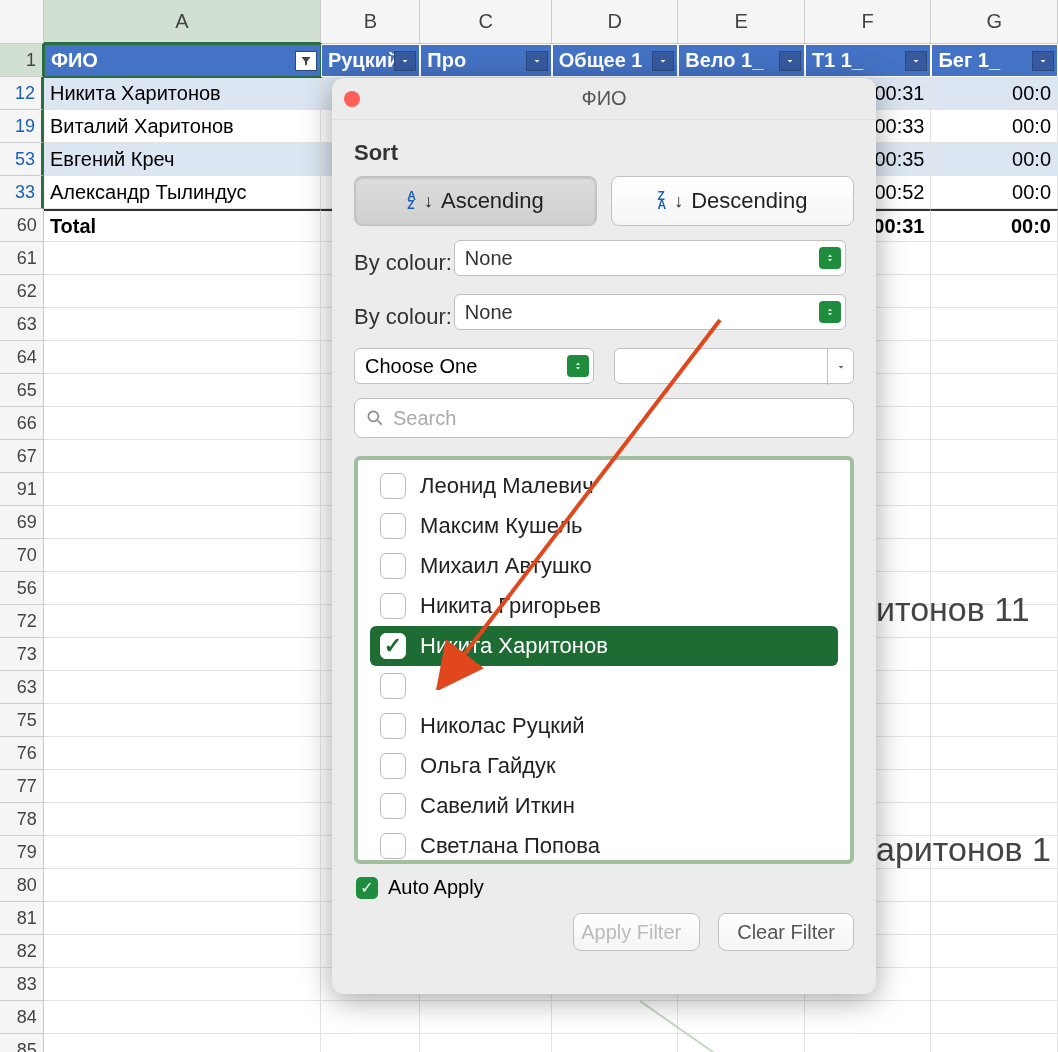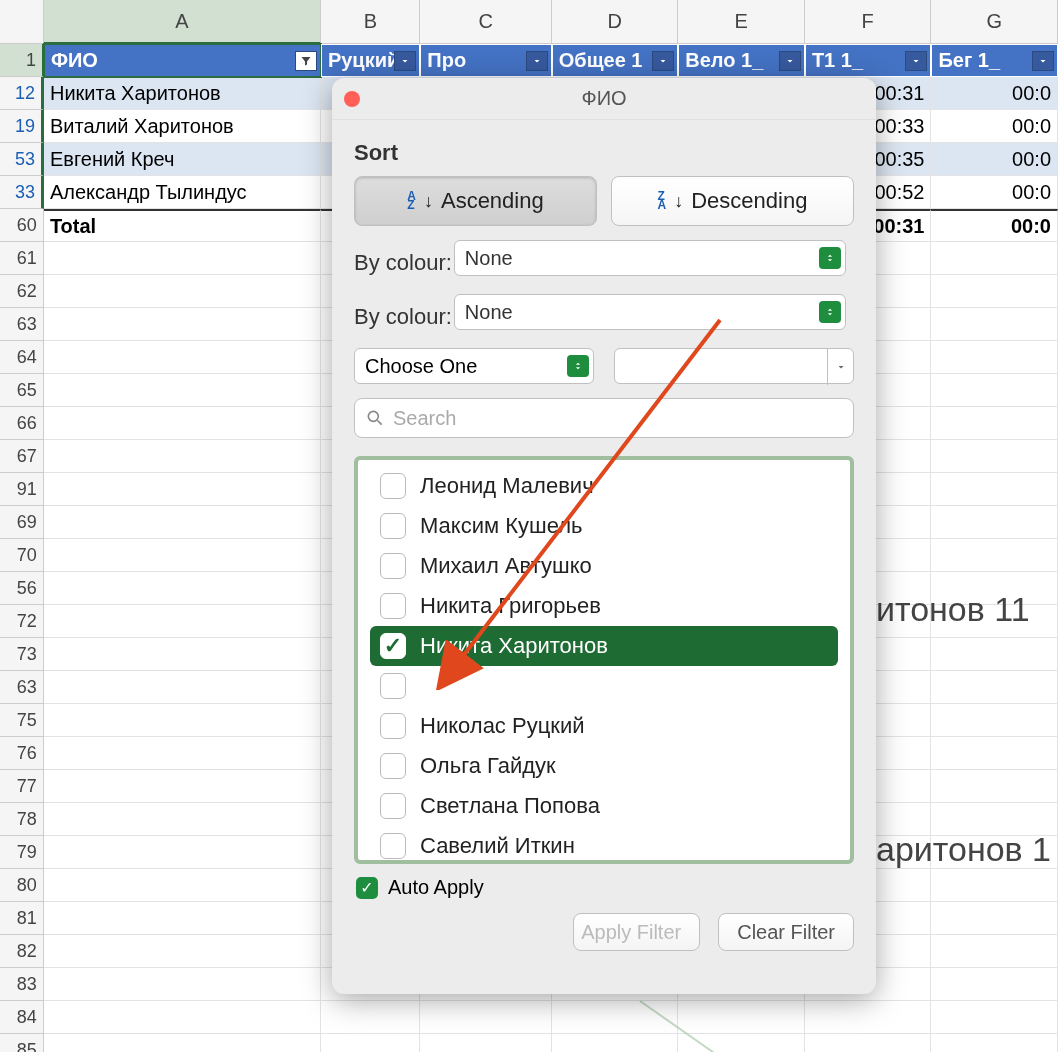--- a/index.html
+++ b/index.html
@@ -562,25 +562,25 @@
           <div class="li">
             <span class="chk"></span>
             <span>Николас Руцкий</span>
           </div>
           <div class="li">
             <span class="chk"></span>
             <span>Ольга Гайдук</span>
           </div>
           <div class="li">
             <span class="chk"></span>
+            <span>Савелий Иткин</span>
+          </div>
+          <div class="li">
+            <span class="chk"></span>
             <span>Светлана Попова</span>
-          </div>
-          <div class="li">
-            <span class="chk"></span>
-            <span>Савелий Иткин</span>
           </div>
         </div>
     </div>
 
     <div class="auto-row">
       <span class="chk2">✓</span>
       <span>Auto Apply</span>
     </div>
     <div class="btn-row">
       <div class="btn disabled">Apply Filter</div>

